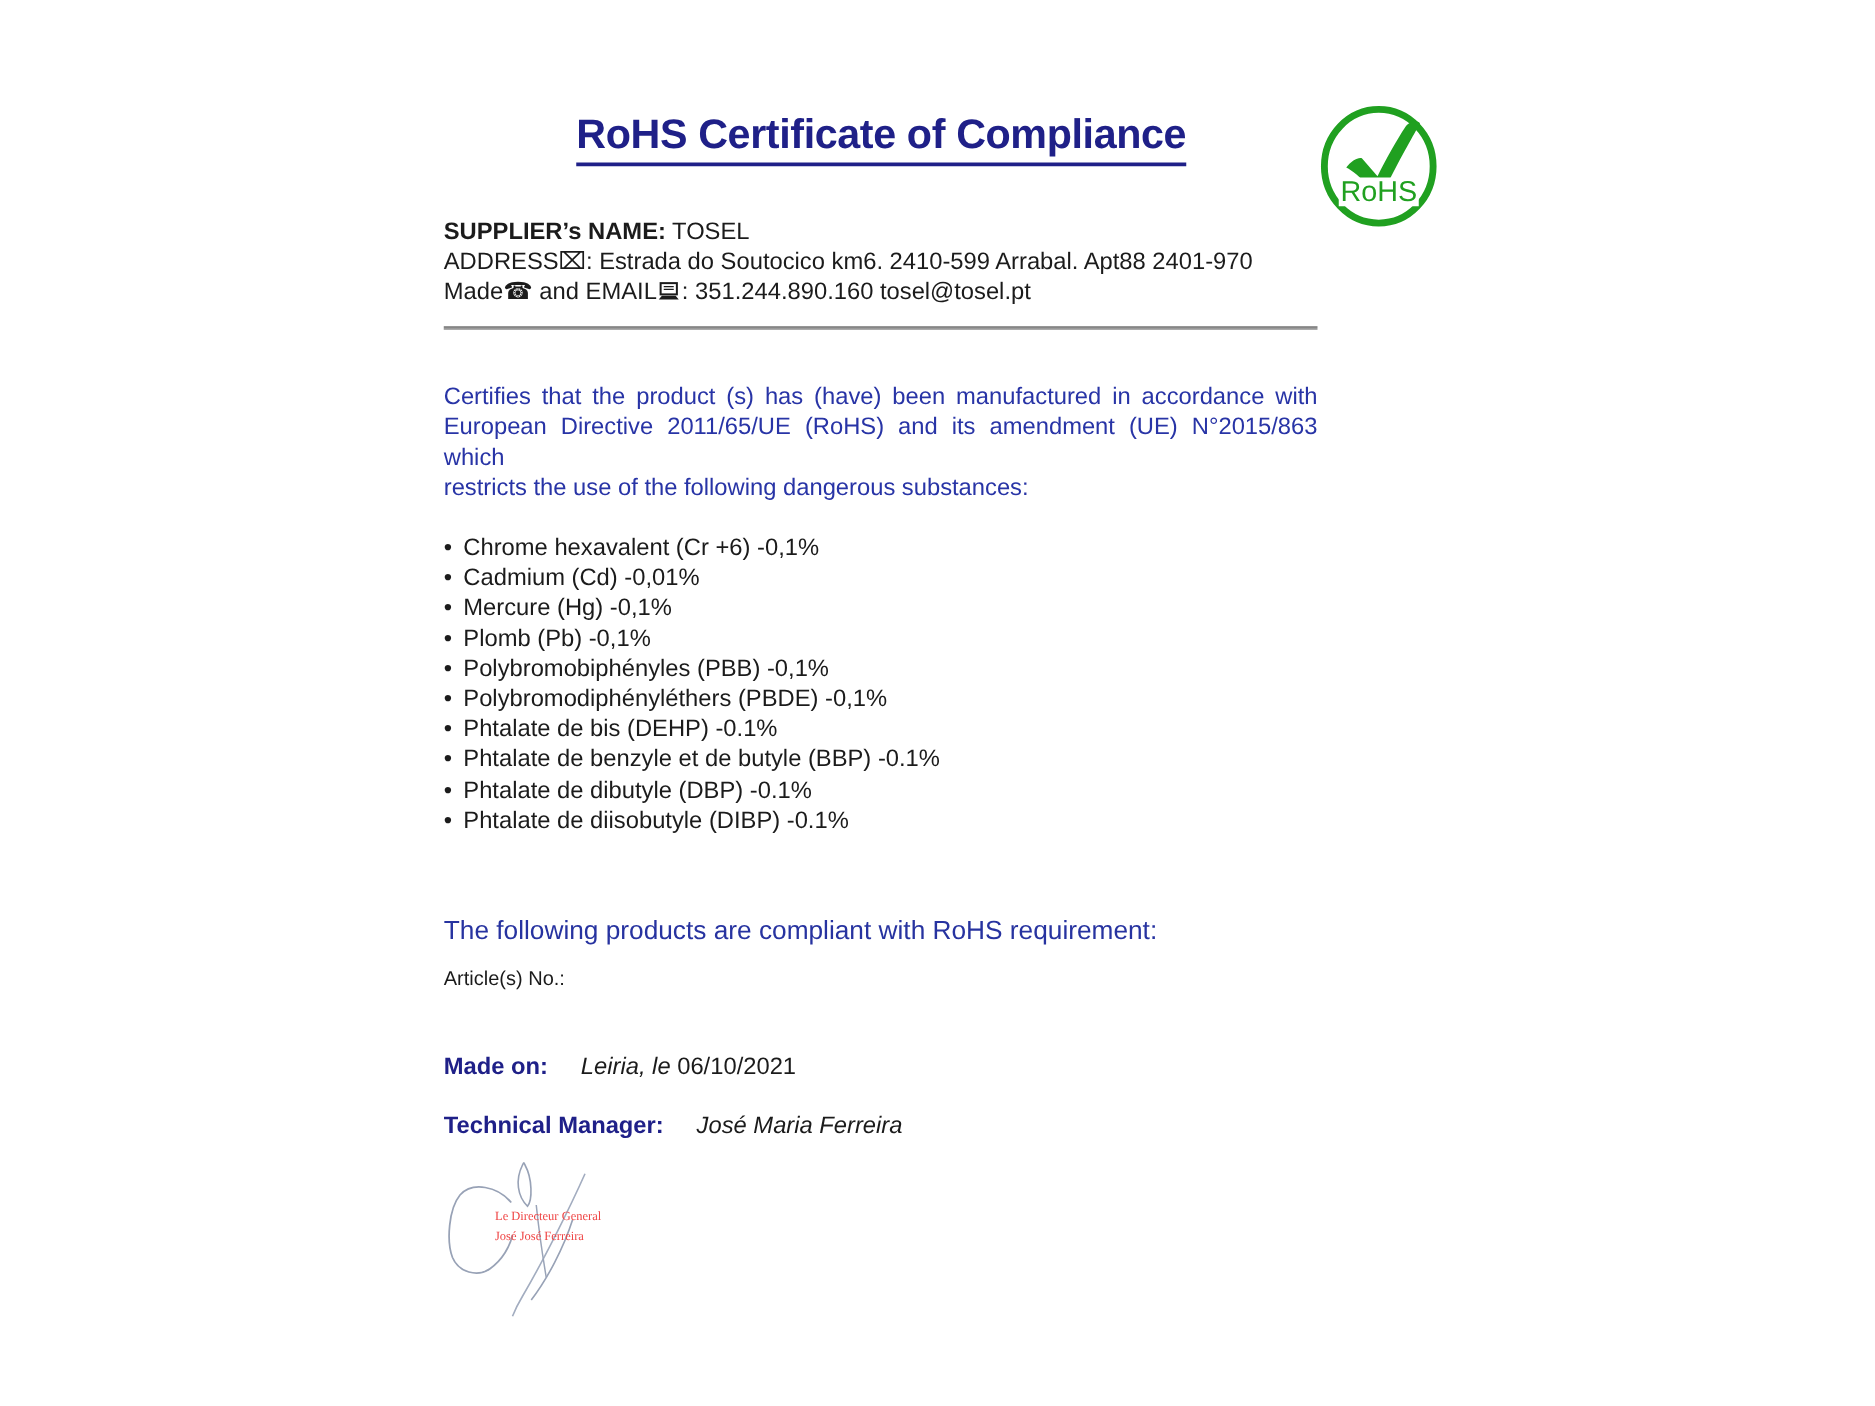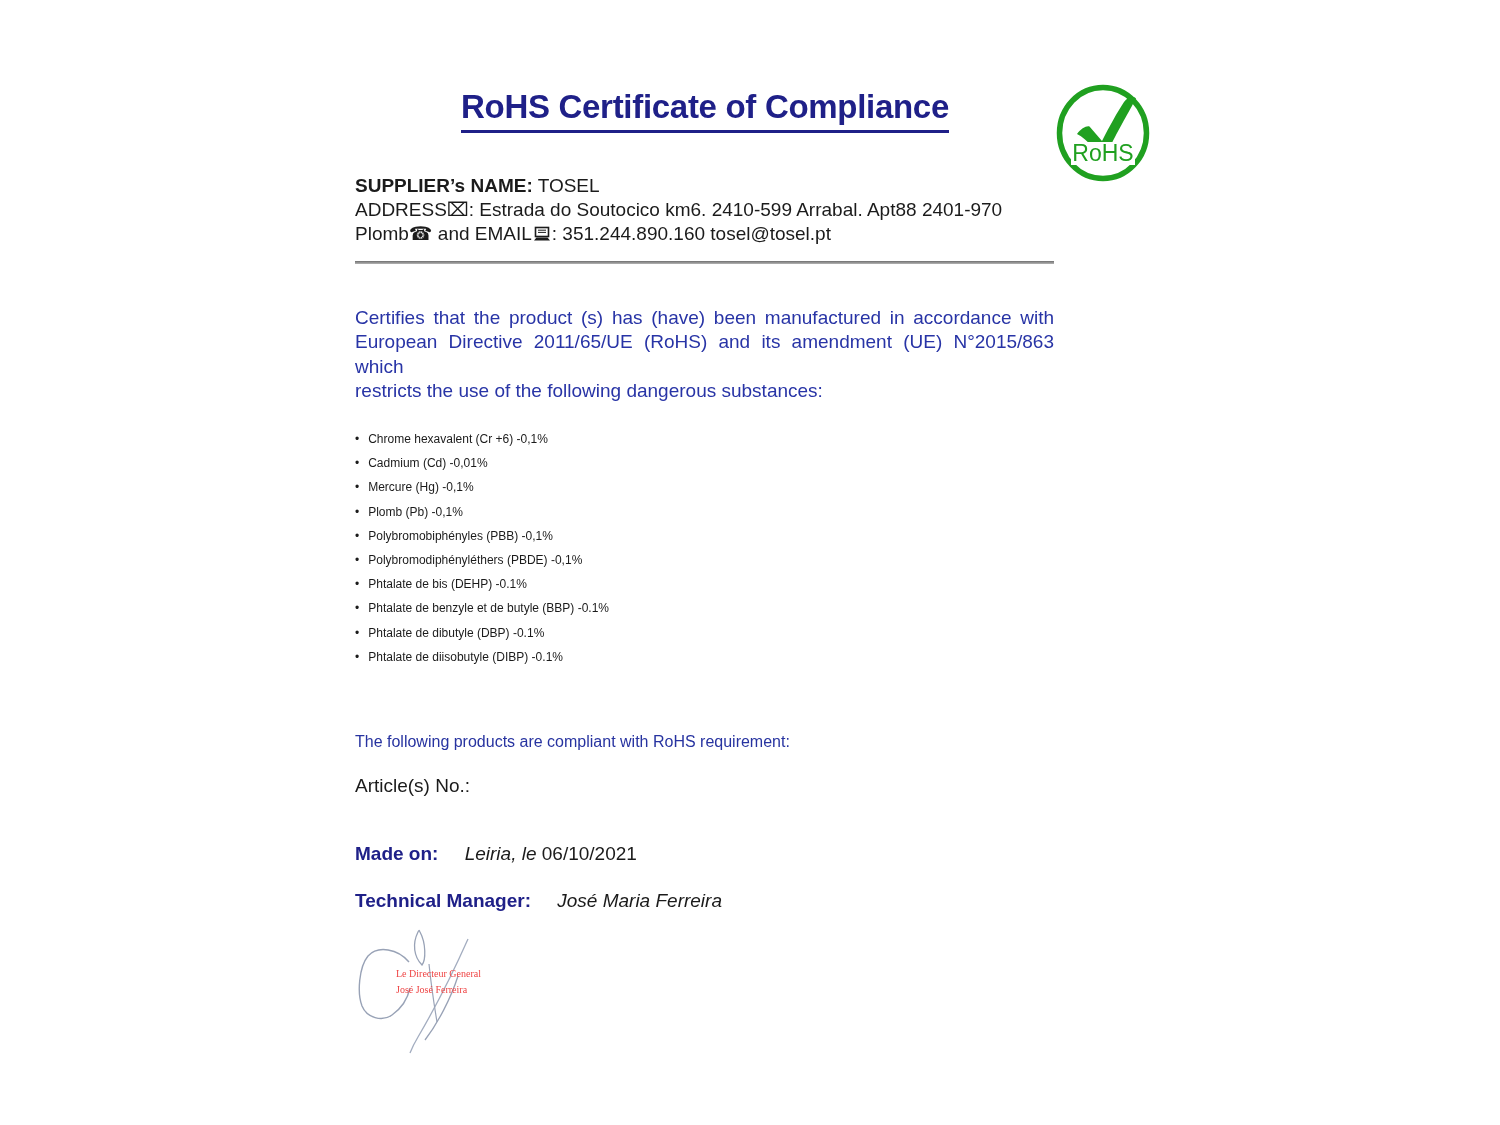--- a/index.html
+++ b/index.html
@@ -37,25 +37,25 @@
   .pc-icon { display: inline-block; vertical-align: -2px; margin: 0 1px; }
 
   
   .rule { left: 355px; top: 261px; width: 699px; height: 3px; background: linear-gradient(#6f6f6f, #b4b4b4); }
 
   
   .cert { left: 355px; top: 306px; width: 699px; font-size: 19px; line-height: 24.4px; color: #2834a6; }
   .cert .just { text-align: justify; text-align-last: justify; }
 
   
-  .substances { left: 355px; top: 427px; font-size: 12px; line-height: 24.2px; color: #1b1b1b; list-style: none; }
+  .substances { left: 355px; top: 427px; font-size: 19px; line-height: 24.2px; color: #1b1b1b; list-style: none; }
   .substances li::before { content: "\2022"; margin-right: 9px; }
 
-  .compliance { left: 355px; top: 733px; font-size: 16px; color: #2733a0; }
-  .article { left: 355px; top: 775px; font-size: 19px; color: #1b1b1b; }
+  .compliance { left: 355px; top: 733px; font-size: 21px; color: #2733a0; }
+  .article { left: 355px; top: 775px; font-size: 16px; color: #1b1b1b; }
 
   .made-on, .tech { left: 355px; font-size: 19px; color: #1b1b1b; }
   .made-on { top: 843px; }
   .tech { top: 890px; }
   .navy-label { font-weight: bold; color: #1f2088; }
   .ital { font-style: italic; margin-left: 21px; }
 
   
   .sig-svg { left: 352px; top: 922px; }
   .sig-text {
@@ -86,21 +86,21 @@
   </div>
 
   <div class="abs supplier">
     <div>
       <span class="lbl">SUPPLIER’s NAME:</span><span> TOSEL</span>
     </div>
     <div>
       <span>ADDRESS</span><span class="glyph">⌧</span><span>: Estrada do Soutocico km6. 2410-599 Arrabal. Apt88 2401-970</span>
     </div>
     <div>
-      <span>Plomb</span><span class="glyph">☎</span><span> and EMAIL</span><svg class="pc-icon" width="18" height="16" viewBox="0 0 18 16">
+      <span>Made</span><span class="glyph">☎</span><span> and EMAIL</span><svg class="pc-icon" width="18" height="16" viewBox="0 0 18 16">
           <rect x="2.5" y="1.5" width="13" height="9" fill="none" stroke="#1b1b1b" stroke-width="1.6"></rect>
           <line x1="5" y1="4.2" x2="13" y2="4.2" stroke="#1b1b1b" stroke-width="1"></line>
           <line x1="5" y1="6.4" x2="13" y2="6.4" stroke="#1b1b1b" stroke-width="1"></line>
           <path d="M 1 14.5 L 3.5 11.5 L 14.5 11.5 L 17 14.5 Z" fill="#1b1b1b"></path>
         </svg><span>: 351.244.890.160 tosel@tosel.pt</span>
     </div>
   </div>
 
   <div class="abs rule"></div>
 

